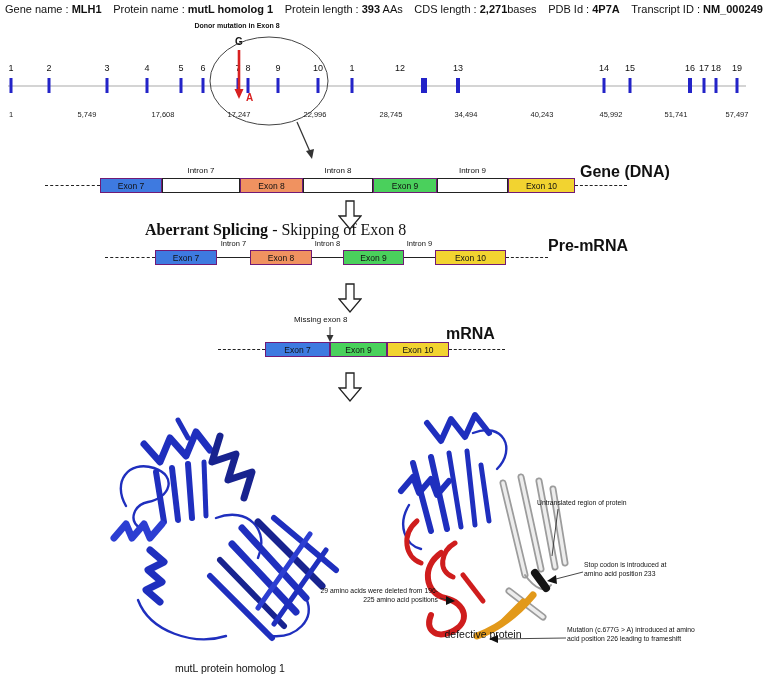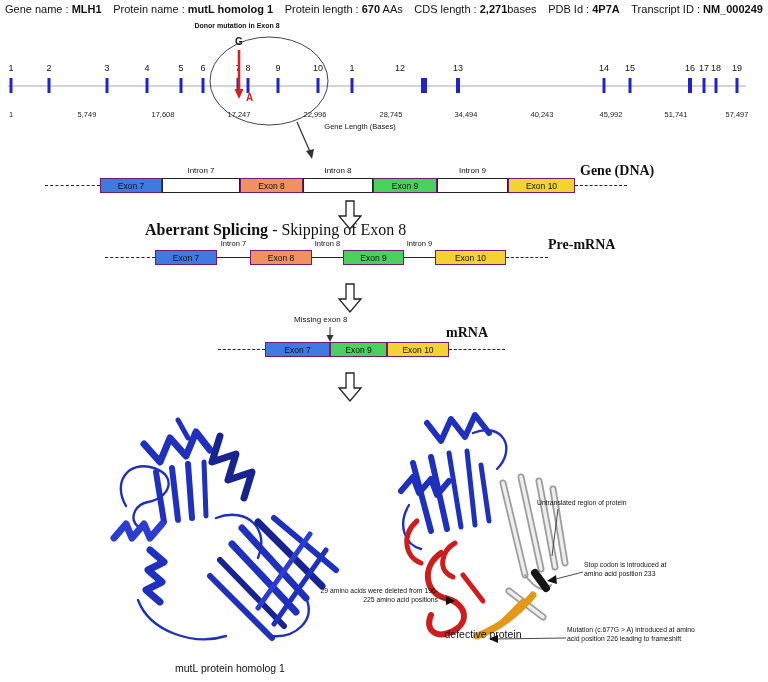--- a/index.html
+++ b/index.html
@@ -26,48 +26,47 @@
   .mut-a{position:absolute;top:92px;left:246px;font-size:10px;font-weight:bold;color:#d82020;}
   
   .row{position:absolute;left:0;width:768px;height:17px;}
   .exon-box{position:absolute;top:0;height:15px;border:1px solid #701a75;box-sizing:border-box;
     font-size:8.5px;display:flex;align-items:center;justify-content:center;white-space:nowrap;}
   .intron-box{position:absolute;top:0;height:15px;border:1px solid #222;background:#fff;box-sizing:border-box;}
   .intron-line{position:absolute;top:7px;height:1px;background:#222;}
   .intron-label{position:absolute;top:-12px;transform:translateX(-50%);font-size:8px;white-space:nowrap;}
   .intron-label.sm{top:-11px;font-size:7.5px;}
   .dash-seg{position:absolute;top:7px;height:0;border-top:1.6px dashed #222;}
-  .side-label{position:absolute;font-weight:bold;font-size:14px;white-space:nowrap;font-family:Liberation Serif, serif;}
+  .side-label{position:absolute;font-weight:bold;font-size:16px;white-space:nowrap;}
   .splice-text{position:absolute;top:221px;left:145px;font-size:16px;white-space:nowrap;font-family:Liberation Serif, serif;}
   .splice-text .b{font-weight:bold;}
   .missing{position:absolute;top:315px;left:294px;font-size:8px;white-space:nowrap;text-align:right;}
   .block-arrow{position:absolute;}
   
   .protein-label{position:absolute;font-size:10.5px;text-align:center;}
   .ann{position:absolute;font-size:6.8px;line-height:1.3;color:#111;}
   #overlay{position:absolute;left:0;top:0;pointer-events:none;}
 </style>
 </head>
 <body>
 
 <div id="header">
     <span class="item"><span>Gene name : </span><span class="val">MLH1</span><span></span></span>
     <span class="item"><span>Protein name : </span><span class="val">mutL homolog 1</span><span></span></span>
-    <span class="item"><span>Protein length : </span><span class="val">670</span><span> AAs</span></span>
+    <span class="item"><span>Protein length : </span><span class="val">393</span><span> AAs</span></span>
     <span class="item"><span>CDS length : </span><span class="val">2,271</span><span>bases</span></span>
     <span class="item"><span>PDB Id : </span><span class="val">4P7A</span><span></span></span>
     <span class="item"><span>Transcript ID : </span><span class="val">NM_000249</span><span></span></span>
   </div>
 
 <div id="exon-map">
   <div class="map-line"></div>
   <div class="mut-title">Donor mutation in Exon 8</div>
   <div class="mut-g">G</div>
   <div class="mut-a">A</div>
-  <div class="scale-caption">Gene Length (Bases)</div>
 <div class="exon-num" style="left: 11px;">1</div>
     <div class="exon-tick" style="left: 11px; width: 3px;"></div>
     <div class="exon-num" style="left: 49px;">2</div>
     <div class="exon-tick" style="left: 49px; width: 3px;"></div>
     <div class="exon-num" style="left: 107px;">3</div>
     <div class="exon-tick" style="left: 107px; width: 3px;"></div>
     <div class="exon-num" style="left: 147px;">4</div>
     <div class="exon-tick" style="left: 147px; width: 3px;"></div>
     <div class="exon-num" style="left: 181px;">5</div>
     <div class="exon-tick" style="left: 181px; width: 3px;"></div>

